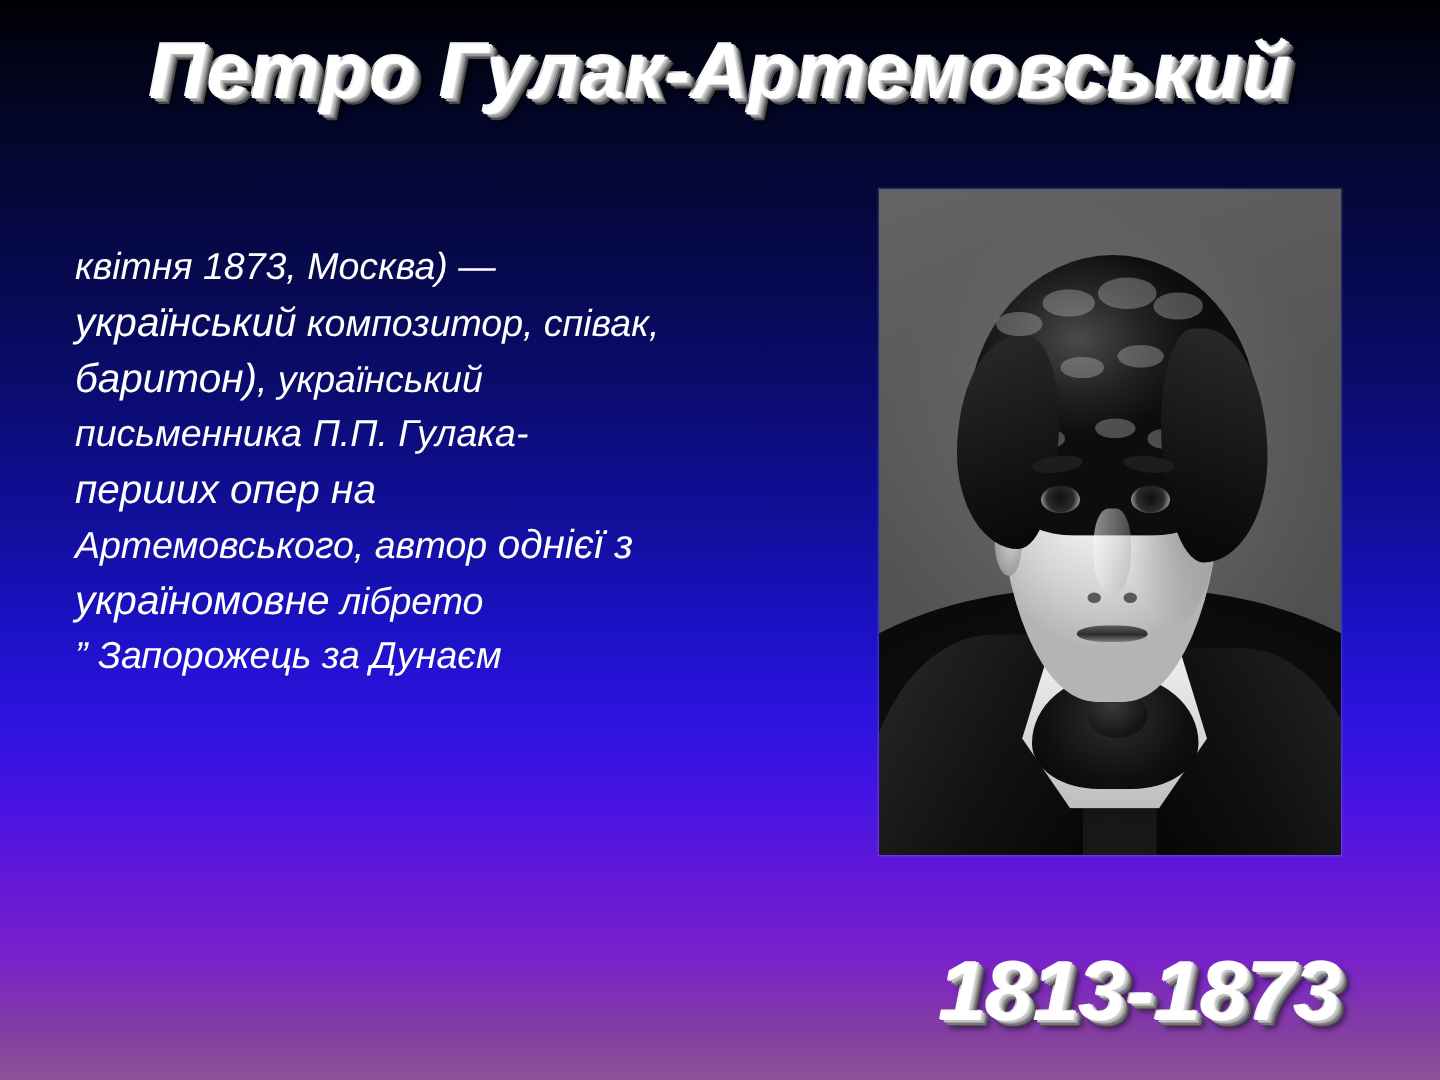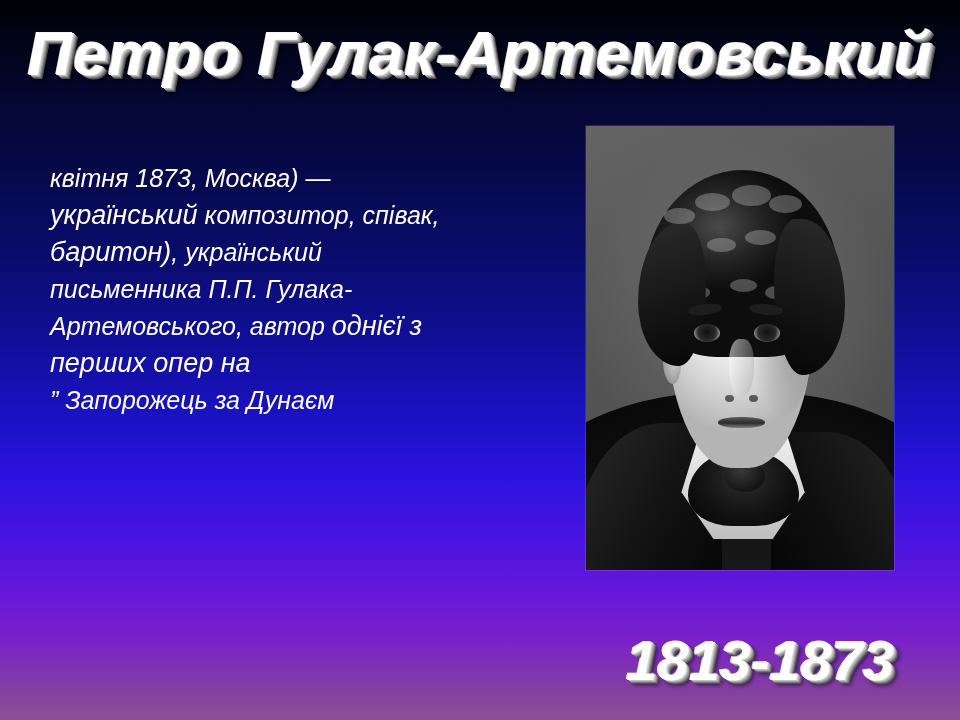--- a/index.html
+++ b/index.html
@@ -35,21 +35,21 @@
   #title-bar {
     position: absolute;
     left: 0;
     top: 18px;
     width: 960px;
     text-align: center;
   }
 
   #slide-title {
     display: inline-block;
-    font-size: 62px;
+    font-size: 52px;
     font-weight: bold;
     font-style: italic;
     letter-spacing: 0.5px;
     color: #ffffff;
     white-space: nowrap;
     text-shadow:
       1px 0 0 #d9d9d9,
       2px 1px 0 #bdbdbd,
       3px 2px 0 #9a9a9a,
       4px 3px 0 #6f6f6f,
@@ -332,22 +332,23 @@
 
   <div id="title-bar">
     <span id="slide-title">Петро Гулак-Артемовський</span>
   </div>
 
   <div id="bio-text">
       <div class="bio-line"><span class="t-reg">квітня 1873, Москва) —</span></div>
       <div class="bio-line"><span class="t-bold">український</span><span class="t-reg"> композитор, співак,</span></div>
       <div class="bio-line"><span class="t-bold">баритон)</span><span class="t-reg">, український</span></div>
       <div class="bio-line"><span class="t-reg">письменника П.П. Гулака-</span></div>
+      <div class="bio-line"><span class="t-bold">перших опер на</span></div>
       <div class="bio-line"><span class="t-reg">Артемовського, автор </span><span class="t-bold">однієї з</span></div>
-      <div class="bio-line"><span class="t-bold">перших опер на</span></div>
+      <div class="bio-line"><span class="t-bold">україномовне</span><span class="t-reg"> лібрето</span></div>
       <div class="bio-line"><span class="t-reg">” Запорожець за Дунаєм</span></div>
     </div>
 
   <div id="portrait">
     <div class="bg-grain"></div>
     <div class="jacket"></div>
     <div class="jacket-l"></div>
     <div class="jacket-r"></div>
     <div class="neck"></div>
     <div class="collar"></div>

